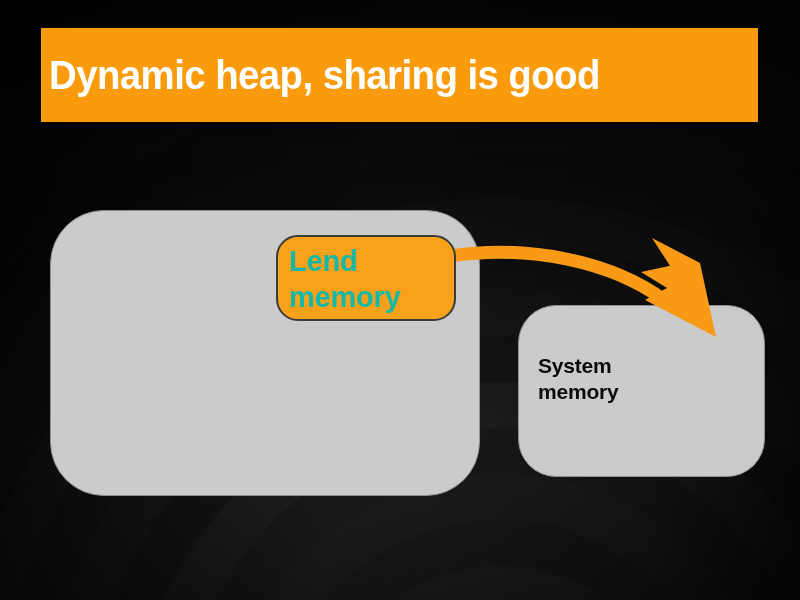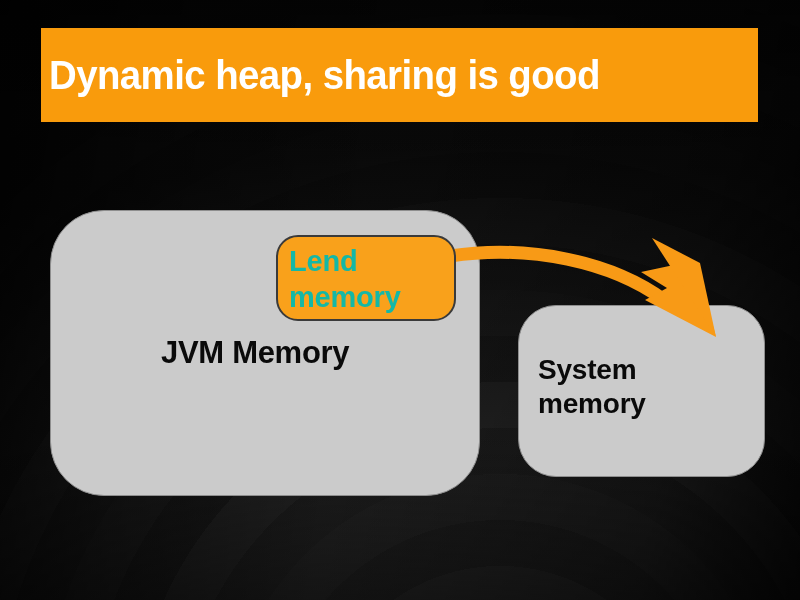--- a/index.html
+++ b/index.html
@@ -106,21 +106,21 @@
   }
   #jvm-label {
     left: 161px;
     top: 334px;
     font-size: 31px;
     letter-spacing: -0.3px;
   }
   #system-label {
     left: 538px;
     top: 353px;
-    font-size: 28px;
+    font-size: 21px;
     letter-spacing: -0.2px;
   }
 
   
   #lend-box {
     position: absolute;
     left: 276px;
     top: 235px;
     width: 180px;
     height: 86px;
@@ -164,21 +164,20 @@
   <div class="bg-topfade"></div>
 
   <div class="title-banner">
     <div class="title-text">Dynamic heap, sharing is good</div>
   </div>
 
   <div id="jvm-box" class="mem-box"></div>
 
   <div id="system-box" class="mem-box"></div>
 
-  <div id="jvm-label" class="box-label">JVM Memory</div>
 
   <div id="system-label" class="box-label">System
 memory</div>
 
   <svg id="arrow-svg" viewBox="0 0 800 600" xmlns="http://www.w3.org/2000/svg">
     <path d="M 450 256
              C 530 244, 612 262, 664 300" fill="none" stroke="#F89A16" stroke-width="13" stroke-linecap="butt"></path>
     <path d="M 716 337 L 645 300 L 667 288 L 641 272 L 688 262 L 697 265 Z" fill="#F89A16"></path>
     <path d="M 716 337 L 652 238 L 700 263 Z" fill="#F89A16"></path>
   </svg>

